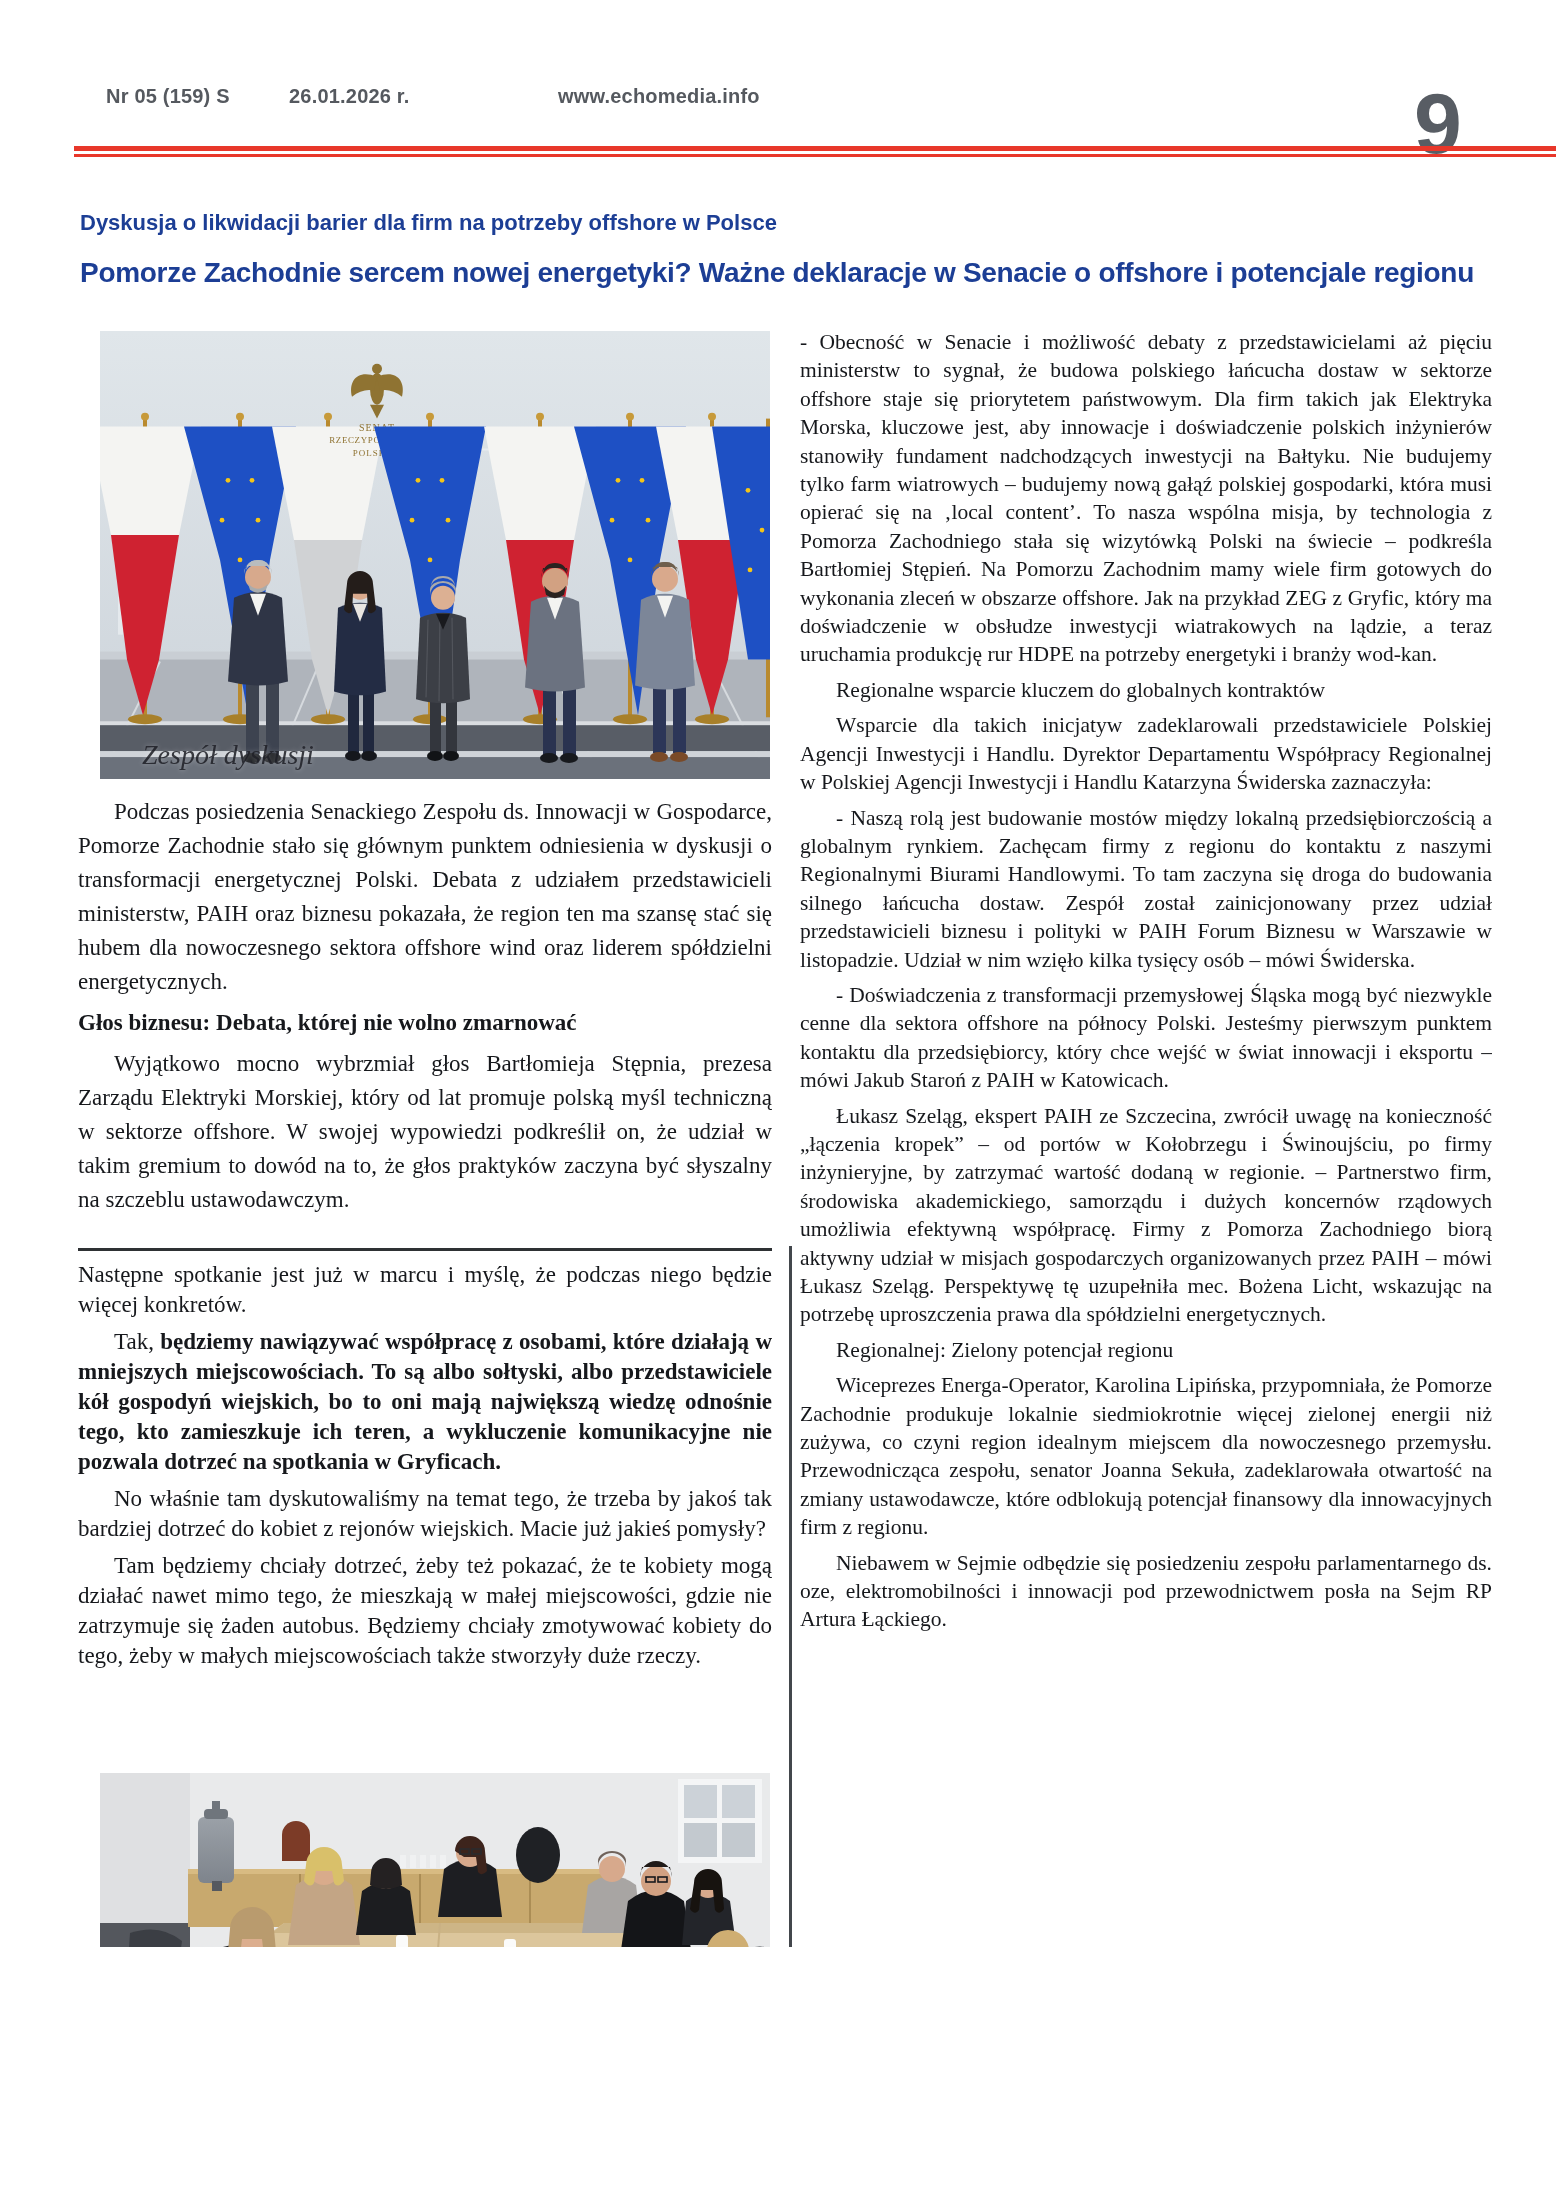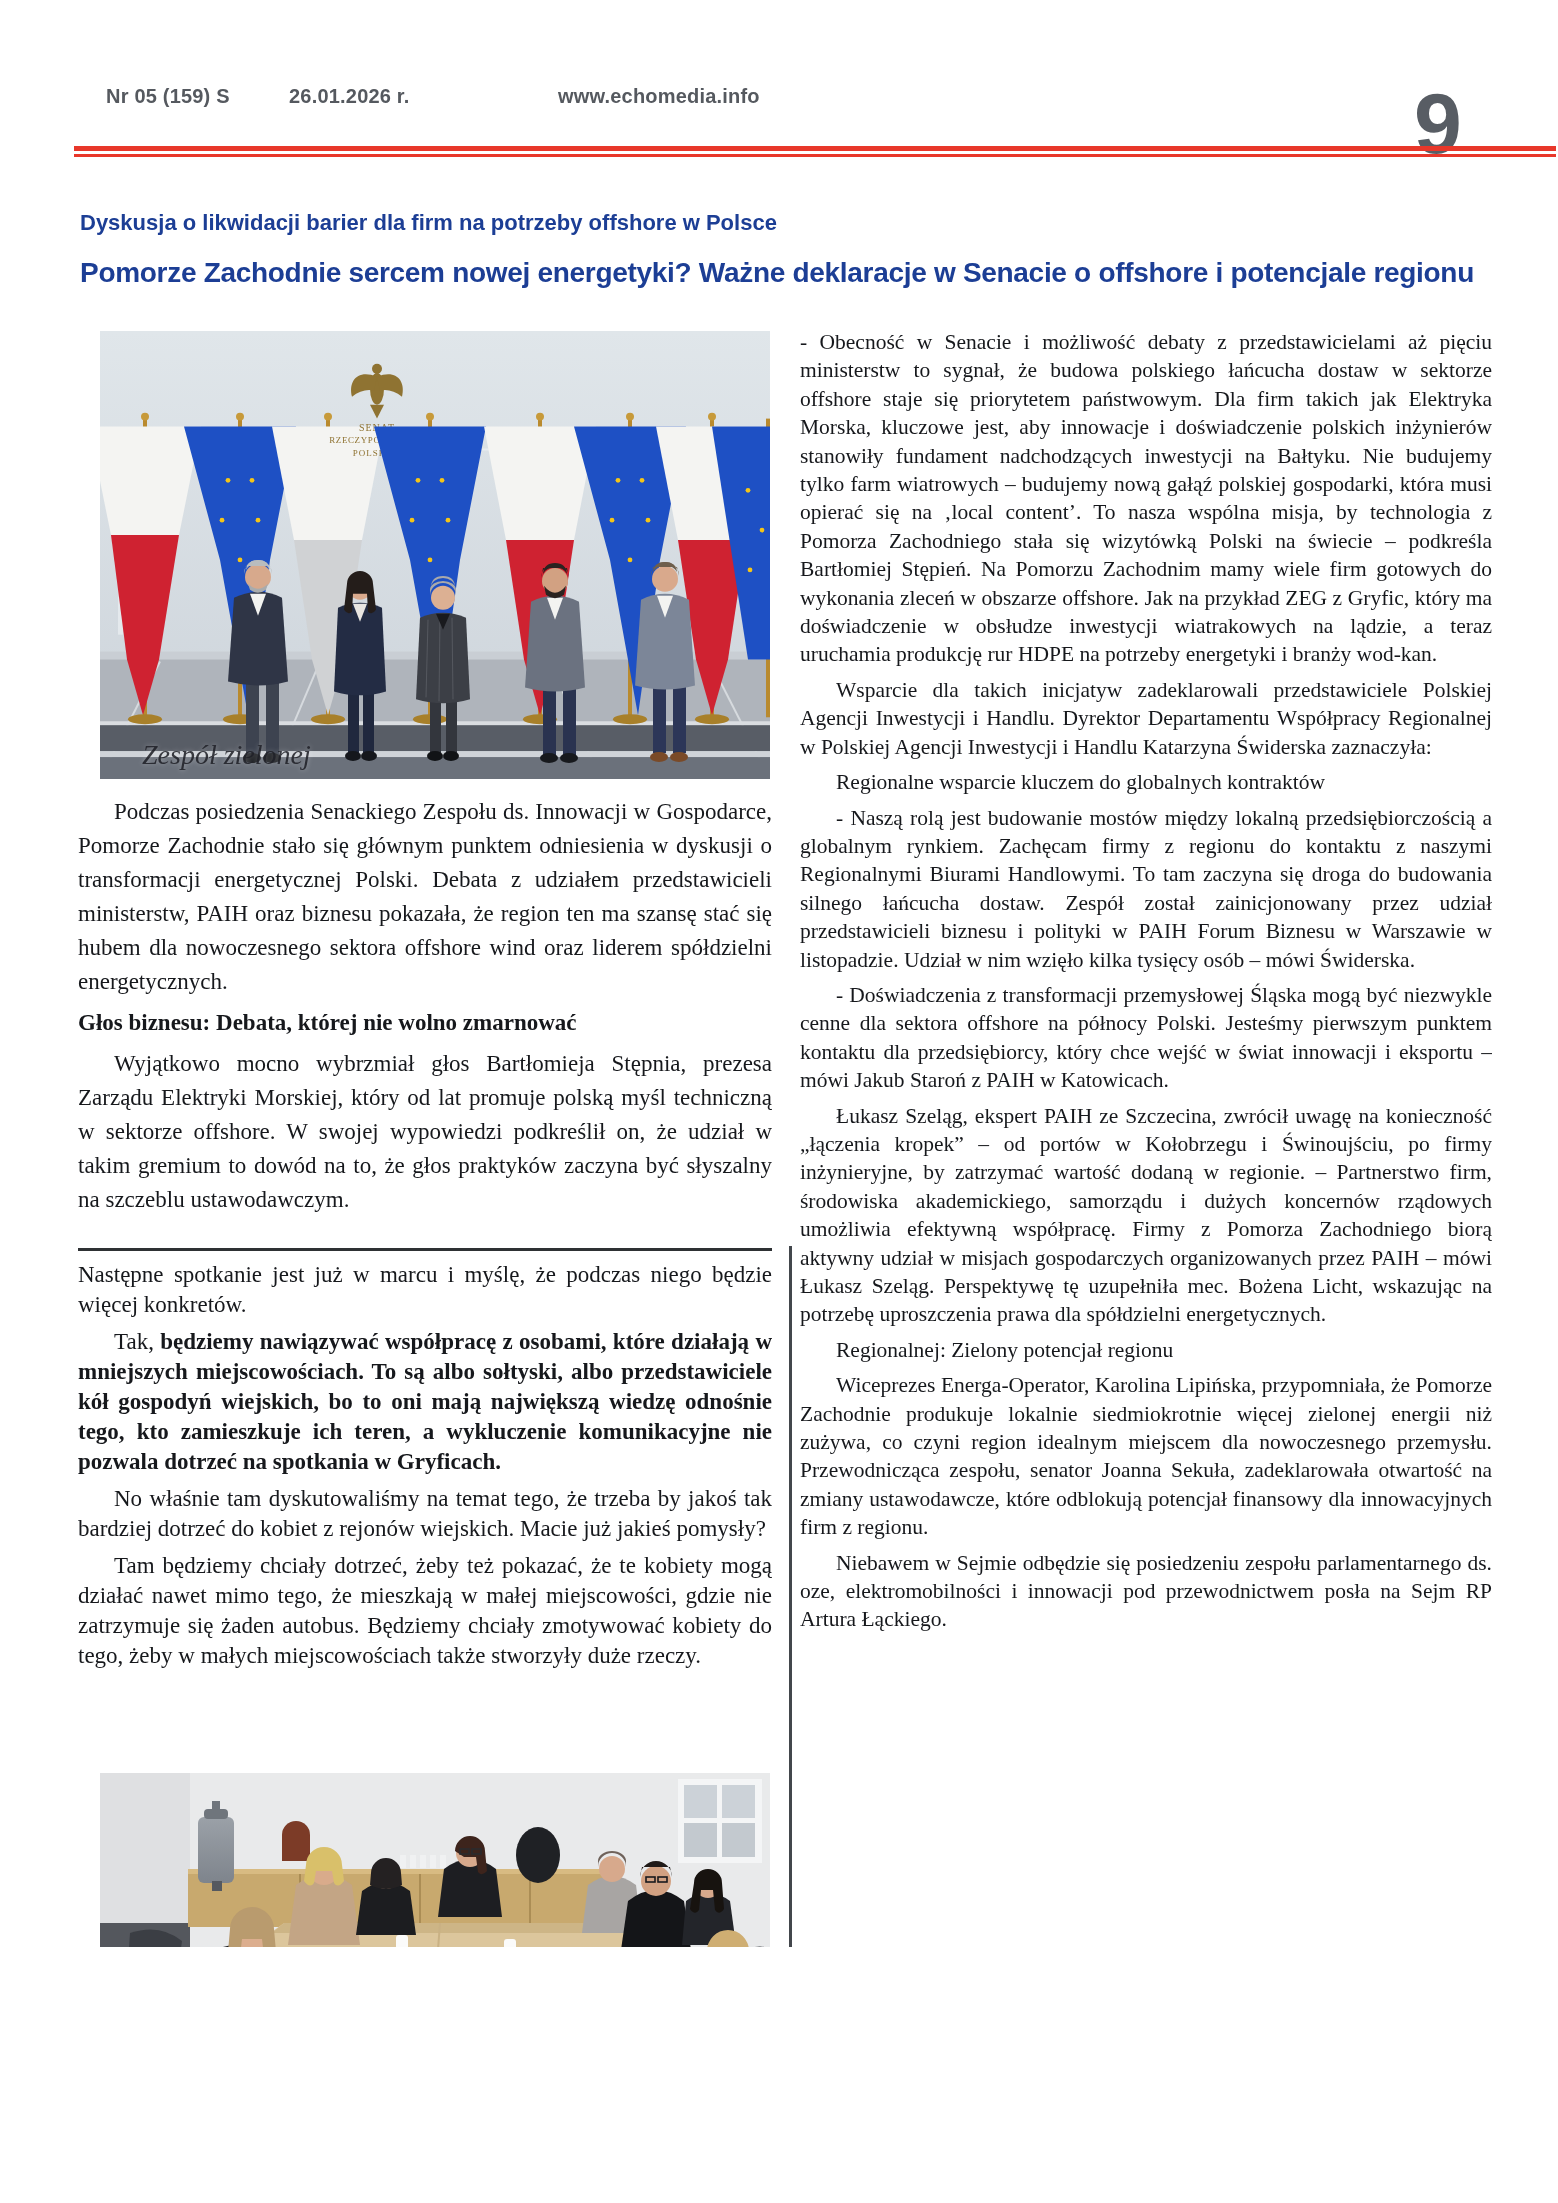--- a/index.html
+++ b/index.html
@@ -235,21 +235,21 @@
           <rect x="573" y="354" width="13" height="70" fill="#2c3658"></rect>
         <ellipse cx="559" cy="428" rx="9" ry="5" fill="#7a4a28"></ellipse>
           <ellipse cx="579" cy="428" rx="9" ry="5" fill="#7a4a28"></ellipse>
         <path d="M541,270 Q565,258 589,270 L595,356 Q565,364 535,356 Z" fill="#7c8698"></path>
         <polygon points="557,266 573,266 565,288" fill="#f3f3f1"></polygon>
         <circle cx="565" cy="249" r="13" fill="#d9a98c"></circle>
         <path d="M551,246 a14,14 0 0 1 28,0 l-2,-9 -24,0 z" fill="#6e5f4c"></path>
         <path d="M553,242 a13,10 0 0 1 24,0 q-1,-10 -12,-10 q-11,0 -12,10 z" fill="#6e5f4c"></path>
       </g>
     </svg>
-    <div class="caption">Zespół zielonej</div>
+    <div class="caption">Zespół dyskusji</div>
   </div>
 
   <div class="tcol col-left-1">
     <p class="ind">Podczas posiedzenia Senackiego Zespołu ds. Innowacji w Gospodarce, Pomorze Zachodnie stało się głównym punktem odniesienia w dyskusji o transformacji energetycznej Polski. Debata z udziałem przedstawicieli ministerstw, PAIH oraz biznesu pokazała, że region ten ma szansę stać się hubem dla nowoczesnego sektora offshore wind oraz liderem spółdzielni energetycznych.</p>
     <p class="subhead-left">Głos biznesu: Debata, której nie wolno zmarnować</p>
     <p class="ind">Wyjątkowo mocno wybrzmiał głos Bartłomieja Stępnia, prezesa Zarządu Elektryki Morskiej, który od lat promuje polską myśl techniczną w sektorze offshore. W swojej wypowiedzi podkreślił on, że udział w takim gremium to dowód na to, że głos praktyków zaczyna być słyszalny na szczeblu ustawodawczym.</p>
   </div>
 
   <div class="divider-left"></div>
   <div class="divider-vert"></div>
@@ -386,22 +386,22 @@
         <path d="M607,178 a21,21 0 0 1 42,0 l4,44 q-7,9 -12,2 l-4,-34 -18,0 -4,34 q-5,7 -12,-2 z" fill="#cfae72"></path>
       </g>
 
       <path d="M30,160 q30,-10 52,8 l-8,60 q-30,8 -48,-10 z" fill="#3b3e44"></path>
       <path d="M648,176 q16,-6 22,2 l0,70 -26,-6 z" fill="#3b3e44"></path>
     </svg>
   </div>
 
   <div class="tcol col-right">
     <p>- Obecność w Senacie i możliwość debaty z przedstawicielami aż pięciu ministerstw to sygnał, że budowa polskiego łańcucha dostaw w sektorze offshore staje się priorytetem państwowym. Dla firm takich jak Elektryka Morska, kluczowe jest, aby innowacje i doświadczenie polskich inżynierów stanowiły fundament nadchodzących inwestycji na Bałtyku. Nie budujemy tylko farm wiatrowych – budujemy nową gałąź polskiej gospodarki, która musi opierać się na ‚local content’. To nasza wspólna misja, by technologia z Pomorza Zachodniego stała się wizytówką Polski na świecie – podkreśla Bartłomiej Stępień. Na Pomorzu Zachodnim mamy wiele firm gotowych do wykonania zleceń w obszarze offshore. Jak na przykład ZEG z Gryfic, który ma doświadczenie w obsłudze inwestycji wiatrakowych na lądzie, a teraz uruchamia produkcję rur HDPE na potrzeby energetyki i branży wod-kan.</p>
+    <p class="ind">Regionalne wsparcie kluczem do globalnych kontraktów</p>
     <p class="ind">Wsparcie dla takich inicjatyw zadeklarowali przedstawiciele Polskiej Agencji Inwestycji i Handlu. Dyrektor Departamentu Współpracy Regionalnej w Polskiej Agencji Inwestycji i Handlu Katarzyna Świderska zaznaczyła:</p>
-    <p class="ind">Regionalne wsparcie kluczem do globalnych kontraktów</p>
     <p class="ind">- Naszą rolą jest budowanie mostów między lokalną przedsiębiorczością a globalnym rynkiem. Zachęcam firmy z regionu do kontaktu z naszymi Regionalnymi Biurami Handlowymi. To tam zaczyna się droga do budowania silnego łańcucha dostaw. Zespół został zainicjonowany przez udział przedstawicieli biznesu i polityki w PAIH Forum Biznesu w Warszawie w listopadzie. Udział w nim wzięło kilka tysięcy osób – mówi Świderska.</p>
     <p class="ind">- Doświadczenia z transformacji przemysłowej Śląska mogą być niezwykle cenne dla sektora offshore na północy Polski. Jesteśmy pierwszym punktem kontaktu dla przedsiębiorcy, który chce wejść w świat innowacji i eksportu – mówi Jakub Staroń z PAIH w Katowicach.</p>
     <p class="ind">Łukasz Szeląg, ekspert PAIH ze Szczecina, zwrócił uwagę na konieczność „łączenia kropek” – od portów w Kołobrzegu i Świnoujściu, po firmy inżynieryjne, by zatrzymać wartość dodaną w regionie. – Partnerstwo firm, środowiska akademickiego, samorządu i dużych koncernów rządowych umożliwia efektywną współpracę. Firmy z Pomorza Zachodniego biorą aktywny udział w misjach gospodarczych organizowanych przez PAIH – mówi Łukasz Szeląg. Perspektywę tę uzupełniła mec. Bożena Licht, wskazując na potrzebę uproszczenia prawa dla spółdzielni energetycznych.</p>
     <p class="ind">Regionalnej: Zielony potencjał regionu</p>
     <p class="ind">Wiceprezes Energa-Operator, Karolina Lipińska, przypomniała, że Pomorze Zachodnie produkuje lokalnie siedmiokrotnie więcej zielonej energii niż zużywa, co czyni region idealnym miejscem dla nowoczesnego przemysłu. Przewodnicząca zespołu, senator Joanna Sekuła, zadeklarowała otwartość na zmiany ustawodawcze, które odblokują potencjał finansowy dla innowacyjnych firm z regionu.</p>
     <p class="ind">Niebawem w Sejmie odbędzie się posiedzeniu zespołu parlamentarnego ds. oze, elektromobilności i innowacji pod przewodnictwem posła na Sejm RP Artura Łąckiego.</p>
   </div>
 
   <div class="bottom-rule"></div>
 </div>

